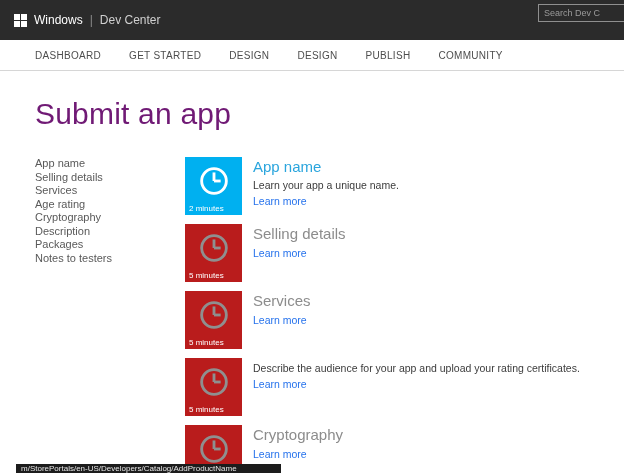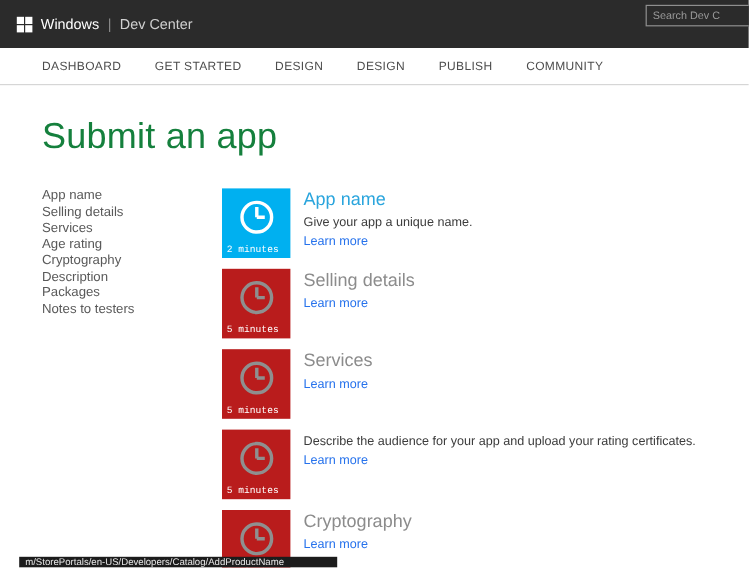--- a/index.html
+++ b/index.html
@@ -27,30 +27,30 @@
   .search::placeholder { color:#9a9a9a; }
 
   
   .nav {
     display:flex; gap:28px; align-items:center; height:31px;
     padding-left:35px; border-bottom:1px solid #d6d6d6; background:#fff;
   }
   .nav-item { font-size:10px; color:#4d4d4d; letter-spacing:.3px; cursor:pointer; white-space:nowrap; }
 
   
-  .page-title { font-size:30px; font-weight:300; color:#15803d; margin:26px 2px 0 35px; letter-spacing:.2px; }
+  .page-title { font-size:30px; font-weight:300; color:#701a75; margin:26px 2px 0 35px; letter-spacing:.2px; }
 
   .content { display:flex; margin-top:26px; padding-left:35px; }
   .sidebar { width:150px; flex-shrink:0; }
   .sidebar-item { font-size:11px; color:#595959; line-height:13.5px; cursor:pointer; }
 
   
   .steps { flex:1; }
   .step { display:flex; margin-bottom:9px; }
-  .tile { width:57px; height:58px; position:relative; flex-shrink:0; cursor:pointer;font-family:Liberation Mono, monospace; }
+  .tile { width:57px; height:58px; position:relative; flex-shrink:0; cursor:pointer; }
   .tile.active { background:#00b0f0; }
   .tile.gray { background:#b91c1c; }
   .tile svg { position:absolute; top:5px; left:10px; }
   .tile.active svg circle, .tile.active svg line { stroke:#ffffff; }
   .tile.gray svg circle, .tile.gray svg line { stroke:#8f8f8f; }
   .minutes { position:absolute; bottom:2px; left:4px; font-size:8px; color:#ffffff; }
 
   .step-body { margin-left:11px; padding-top:1px; }
   .step-title { font-size:15px; font-weight:400; line-height:18px; }
   .step-title.active { color:#2aa5dd; }
@@ -111,21 +111,21 @@
       <div class="tile active">
         <svg width="38" height="38" viewBox="0 0 40 40">
           <circle cx="20" cy="20" r="13" fill="none" stroke-width="3"></circle>
           <line x1="20" y1="20" x2="20" y2="11" stroke-width="3"></line>
           <line x1="20" y1="20" x2="27" y2="20" stroke-width="3"></line>
         </svg>
         <span class="minutes">2 minutes</span>
       </div>
       <div class="step-body">
         <div class="step-title active">App name</div>
-        <div class="step-desc">Give your app a unique name.</div>
+        <div class="step-desc">Learn your app a unique name.</div>
         <span class="learn-more">Learn more</span>
       </div>
     </div>
 
     <div class="step">
       <div class="tile gray">
         <svg width="38" height="38" viewBox="0 0 40 40">
           <circle cx="20" cy="20" r="13" fill="none" stroke-width="3"></circle>
           <line x1="20" y1="20" x2="20" y2="11" stroke-width="3"></line>
           <line x1="20" y1="20" x2="27" y2="20" stroke-width="3"></line>

